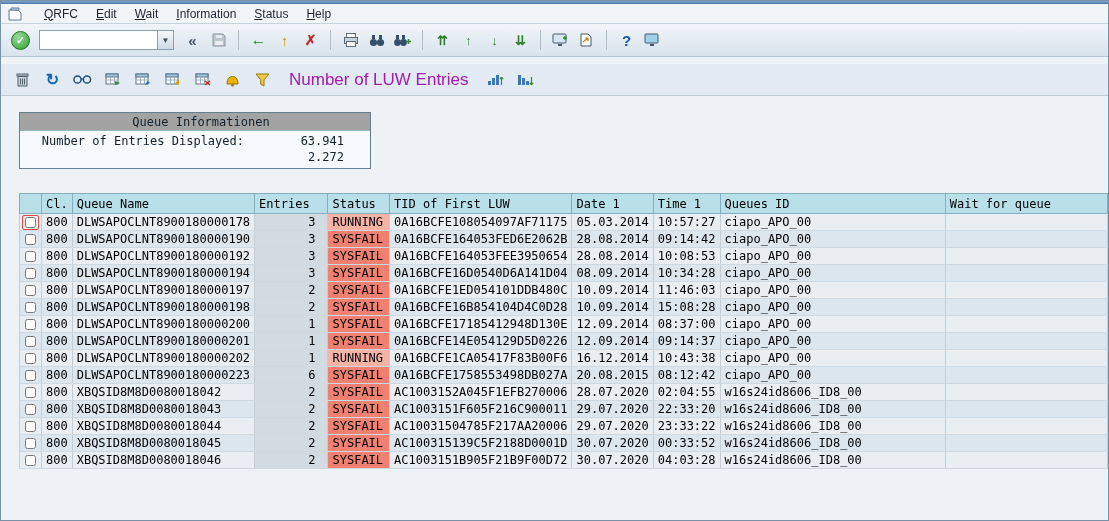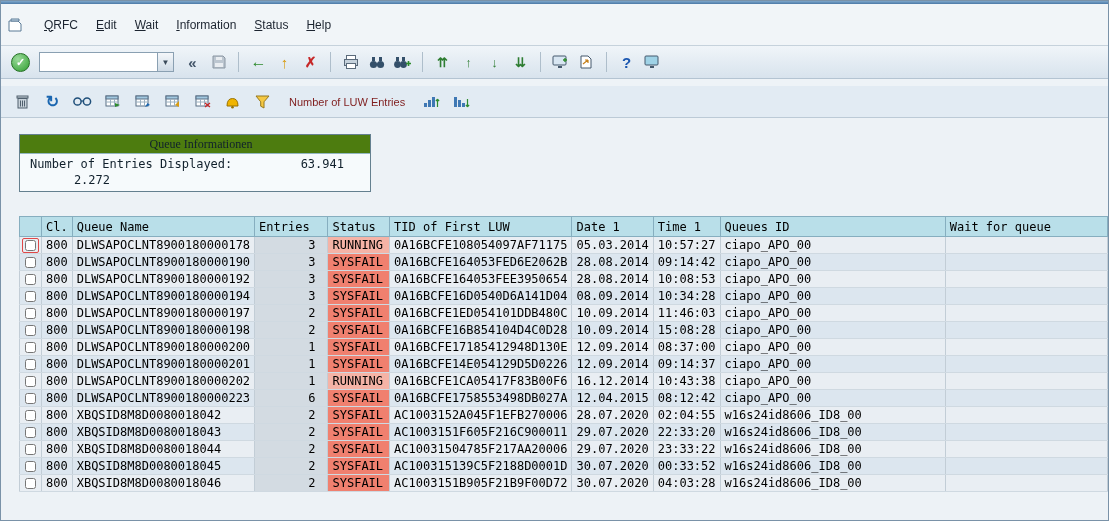--- a/index.html
+++ b/index.html
@@ -6,21 +6,21 @@
   html,body { background:#c8d4e0; }
   .screen {
     position:relative; width:1109px; height:521px; overflow:hidden;
     font-family:"Liberation Sans", sans-serif; background:#edf2f6;
     border:1px solid #7a92a8;
   }
   .top-strip { height:3px; background:linear-gradient(#7fa8cc,#4a78a6); }
 
   
   .menubar {
-    height:42px; background:#f1f5f8; border-bottom:1px solid #c6d2dc;
+    height:20px; background:#f1f5f8; border-bottom:1px solid #c6d2dc;
     display:flex; align-items:center; padding:0 6px; gap:2px;
   }
   .menu-left { display:flex; align-items:center; margin-right:10px; }
   .menu-item {
     display:inline-block; font-size:12px; color:#1c2430; padding:2px 9px; cursor:default;
   }
   .menu-item::first-letter { text-decoration:underline; }
 
   
   .toolbar {
@@ -66,37 +66,36 @@
   .titlebar span {
     font-size:15px; font-weight:bold; font-style:italic; color:#15243c;
   }
 
   
   .apptoolbar {
     height:32px; background:#e2ebf3; border-bottom:1px solid #bccad6;
     display:flex; align-items:center; padding:0 10px; gap:7px;
   }
   .luw-btn {
-    font-size:11px; color:#7f1d1d; padding:3px 8px; border-radius:3px; cursor:default;
+    font-size:17px; color:#a21caf; padding:3px 8px; border-radius:3px; cursor:default;
   }
 
   
   .content { padding:16px 0 0 18px; }
 
   .infobox {
     width:352px; background:#f6fafc; border:1px solid #64808f;
     font-family:"DejaVu Sans Mono", monospace; font-size:12px; color:#10202c;
   }
   .infobox-title {
-    background:#4d7c0f; text-align:center; padding:2px 0 1px 12px;
+    background:#a3a3a3; text-align:center; padding:2px 0 1px 12px;
     border-bottom:1px solid #93b7c2;
-    font-family:Liberation Serif, serif;
   }
   .infobox-body { padding:2px 0 3px 0; }
-  .info-row { display:flex; justify-content:space-between; padding:1px 10px; }
+  .info-row { display:flex; justify-content:flex-end; padding:1px 10px;gap:20px; }
   .info-value { min-width:96px; text-align:right; padding-right:16px; }
 
   
   .queue-table {
     margin-top:24px; border-collapse:collapse; table-layout:fixed;
     font-family:"DejaVu Sans Mono", monospace; font-size:12px; color:#000;
   }
   .queue-table th {
     background:#b9dfe9; border:1px solid #86aebf; text-align:left;
     font-weight:normal; padding:2px 4px; height:20px; white-space:nowrap; overflow:hidden;
@@ -443,21 +442,21 @@
             <td class="col-sender">ciapo_APO_00</td>
             <td class="col-wait"></td>
           </tr>
           <tr class="even">
             <td class="sel"><span class="cbwrap"><input type="checkbox" style=""></span></td>
             <td class="col-cl">800</td>
             <td class="col-queue">DLWSAPOCLNT8900180000223</td>
             <td class="col-entries">6</td>
             <td class="col-status" style="background: rgb(240, 128, 111);">SYSFAIL</td>
             <td class="col-tid">0A16BCFE1758553498DB027A</td>
-            <td class="col-date">12.04.2015</td>
+            <td class="col-date">20.08.2015</td>
             <td class="col-time">08:12:42</td>
             <td class="col-sender">ciapo_APO_00</td>
             <td class="col-wait"></td>
           </tr>
           <tr class="odd">
             <td class="sel"><span class="cbwrap"><input type="checkbox" style=""></span></td>
             <td class="col-cl">800</td>
             <td class="col-queue">XBQSID8M8D0080018042</td>
             <td class="col-entries">2</td>
             <td class="col-status" style="background: rgb(240, 128, 111);">SYSFAIL</td>

